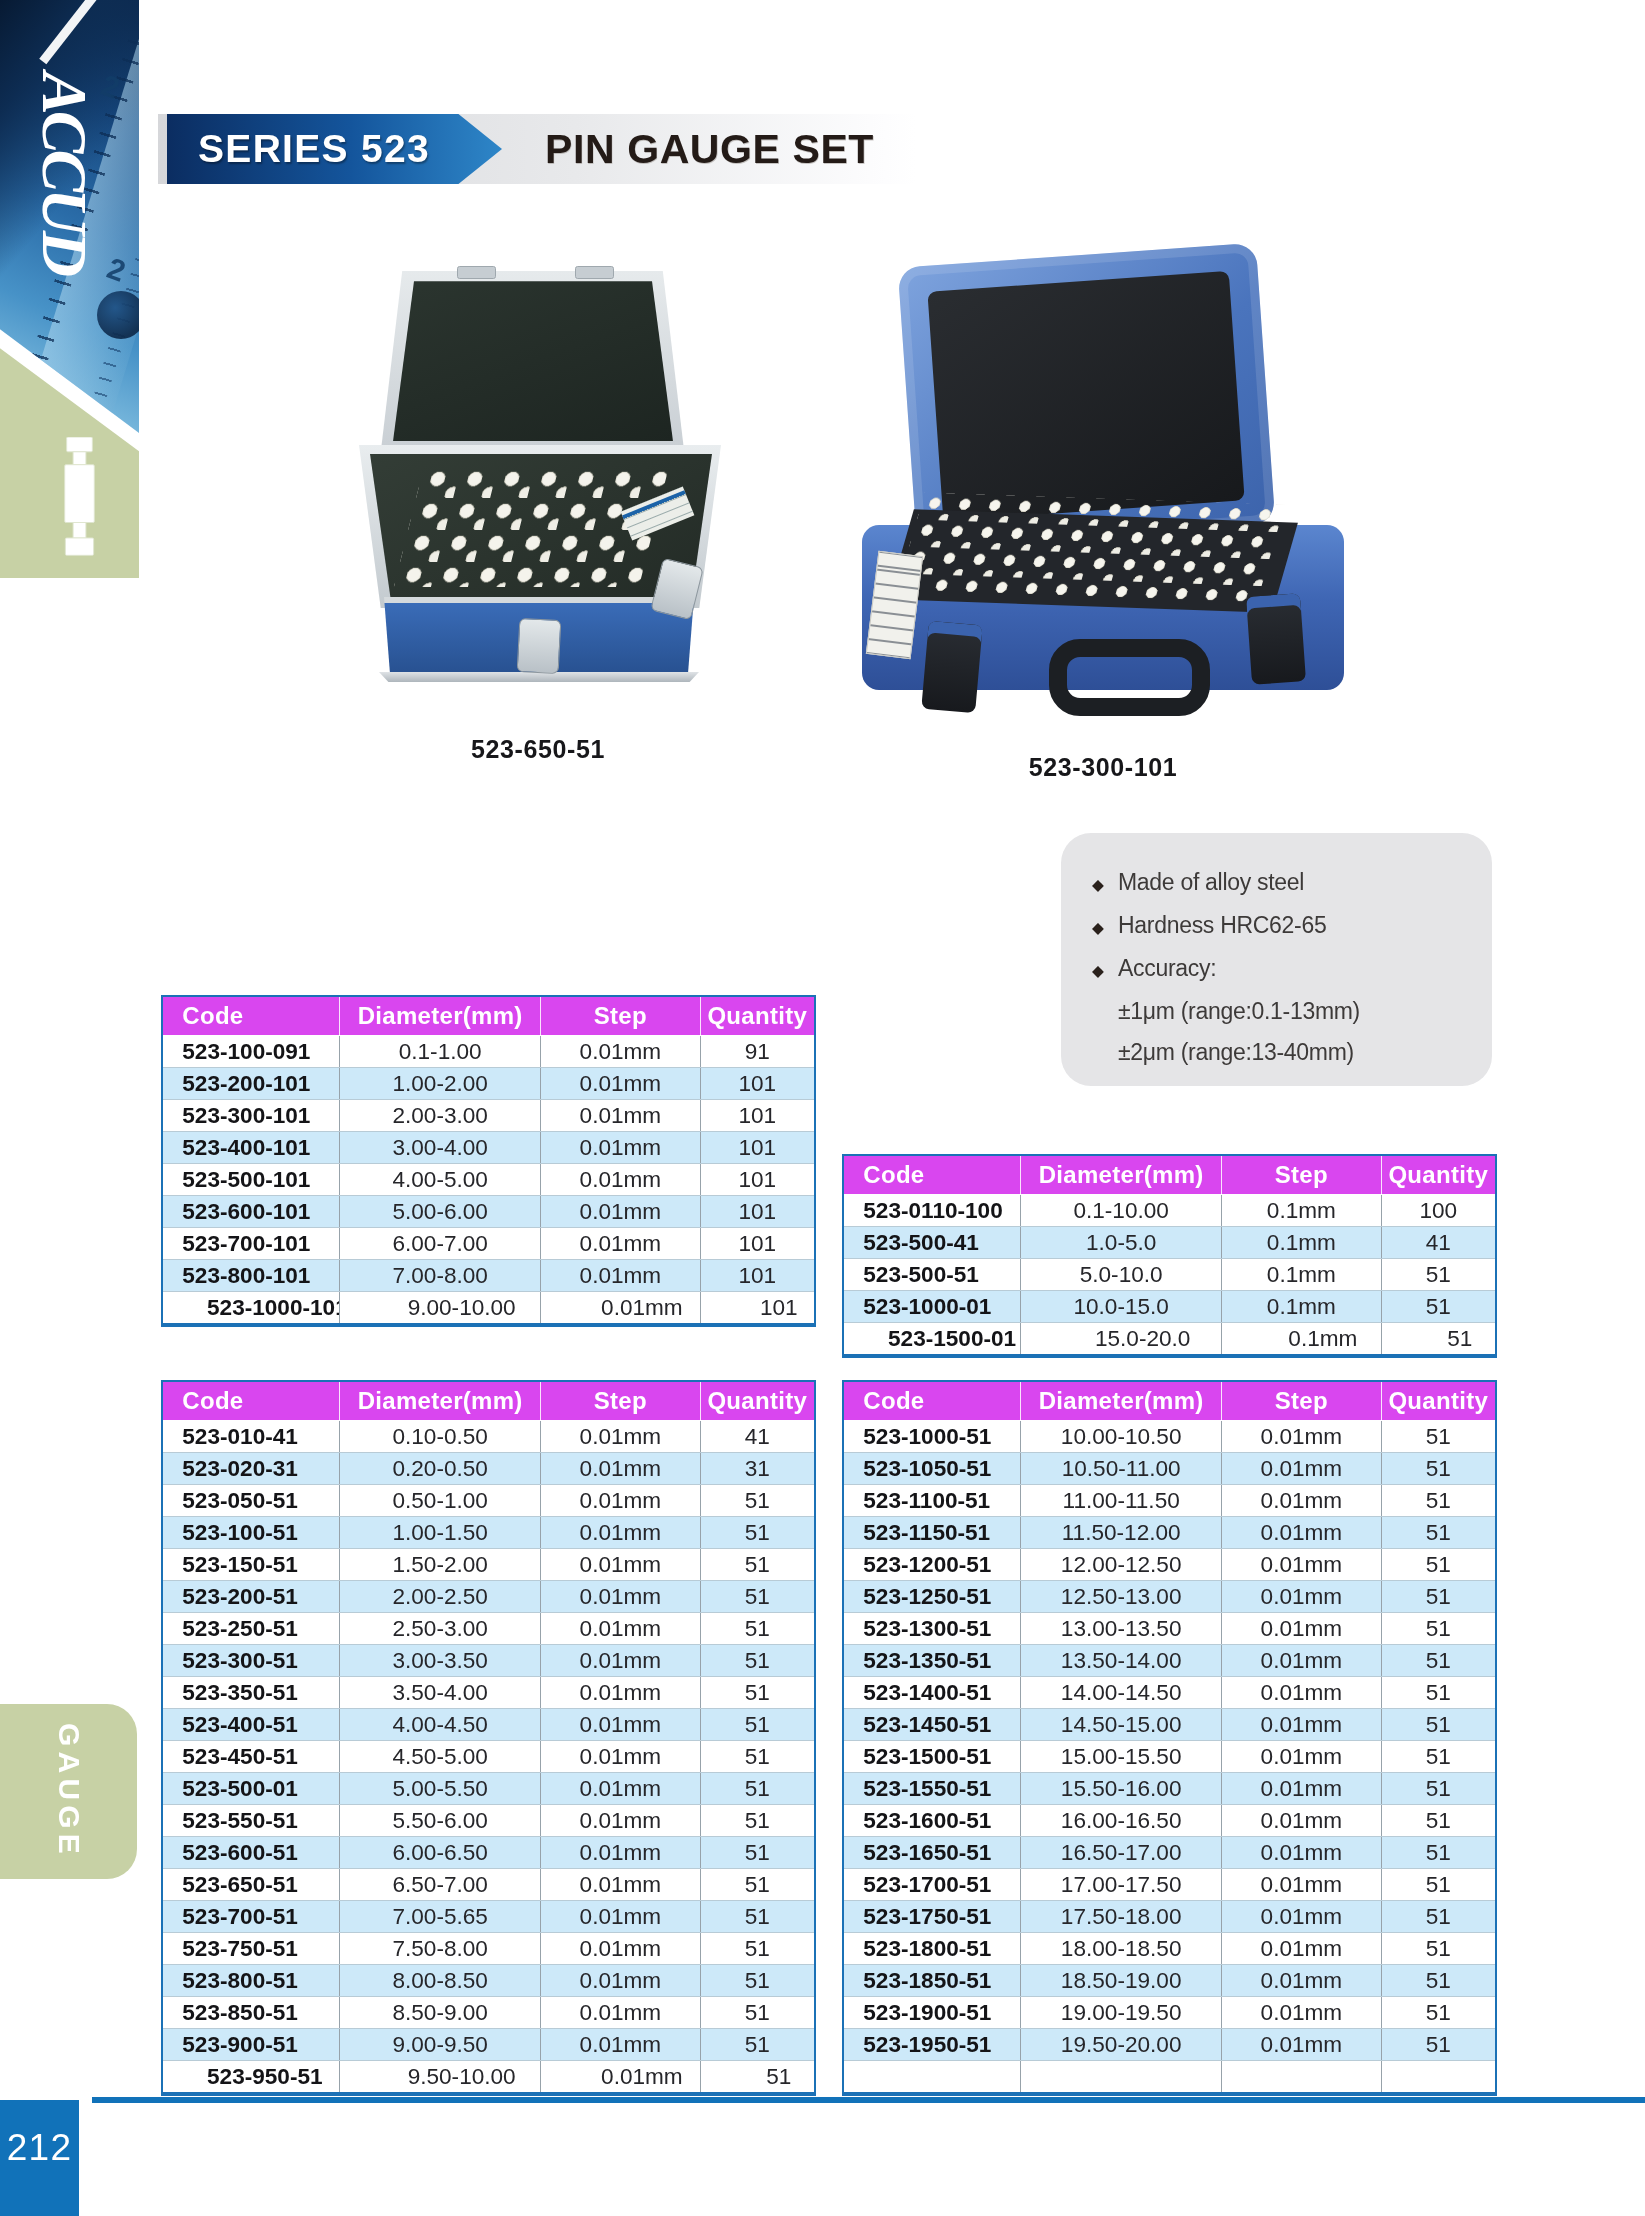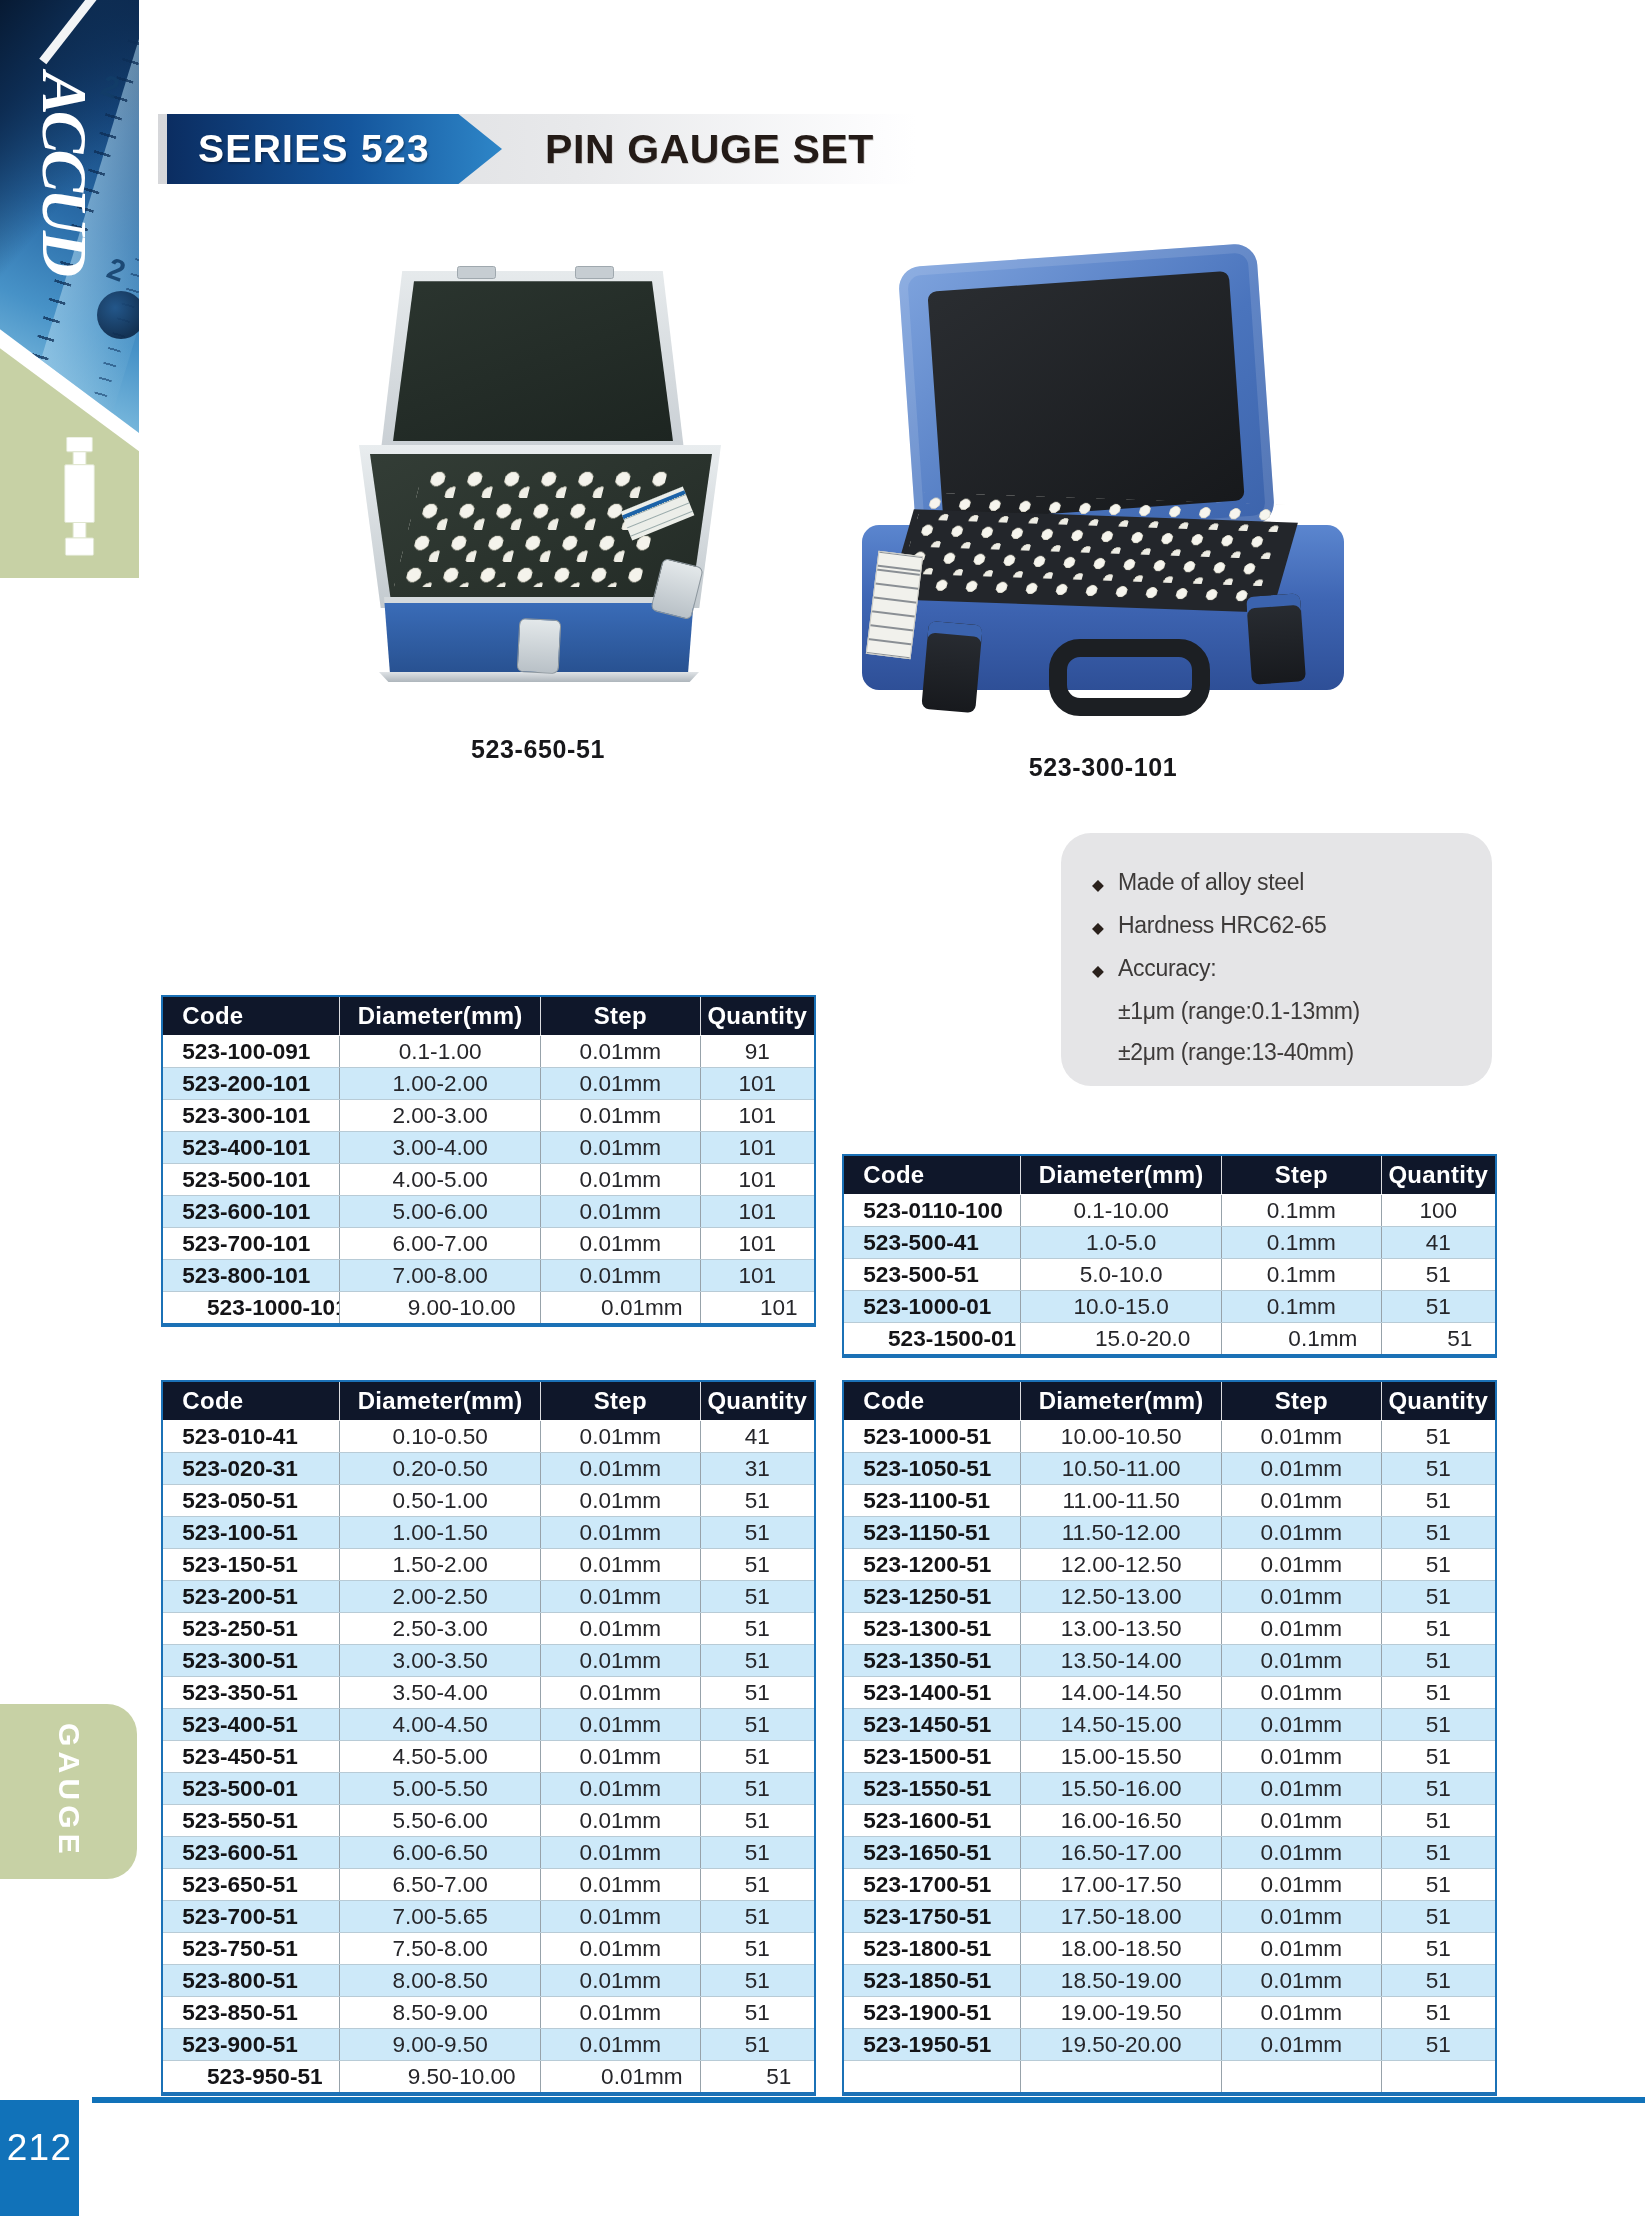--- a/index.html
+++ b/index.html
@@ -116,21 +116,21 @@
   
   #features{position:absolute;left:1061px;top:833px;width:431px;height:253px;background:#e5e5e7;border-radius:30px;
     box-sizing:border-box;padding:37px 19.3px 0 31px;}
   .feat-line{display:flex;align-items:baseline;margin-bottom:16px;font-size:23px;color:#3d3a39;letter-spacing:-0.3px;line-height:24px;}
   .feat-line .diamond{font-size:15.5px;color:#2a211c;width:26px;flex:0 0 26px;}
   .feat-sub{margin-left:26px;font-size:23px;color:#3d3a39;margin-bottom:17px;letter-spacing:-0.3px;line-height:24px;}
 
   
   table.cat{position:absolute;border-collapse:collapse;table-layout:fixed;background:#fff;
     border:2.6px solid #1b71b6;border-bottom-width:4.5px;}
-  table.cat th{background:#0f172a;color:#fff;font-weight:bold;font-size:24px;height:36px;
+  table.cat th{background:#d946ef;color:#fff;font-weight:bold;font-size:24px;height:36px;
     border-right:1.3px solid rgba(255,255,255,.85);border-bottom:1.9px solid #ffffff;text-align:center;letter-spacing:0.3px;}
   table.cat th:first-child{text-align:left;padding-left:19.3px;}
   table.cat th:last-child{border-right:none;}
   table.cat td{height:29px;font-size:22.6px;color:#26262a;text-align:center;
     border-right:1.3px solid #97a2aa;border-bottom:1.3px solid #b8cbd6;overflow:hidden;white-space:nowrap;}
   table.cat td:first-child{text-align:left;padding-left:19.3px;font-weight:bold;color:#141417;}
   table.cat td:last-child{border-right:none;}
   table.cat tr:last-child td{border-bottom:none;padding-left:44px;}
   table.cat tbody tr:nth-child(even) td{background:#cde9f9;}
   #table-1{left:161px;top:995px;width:655px;}

